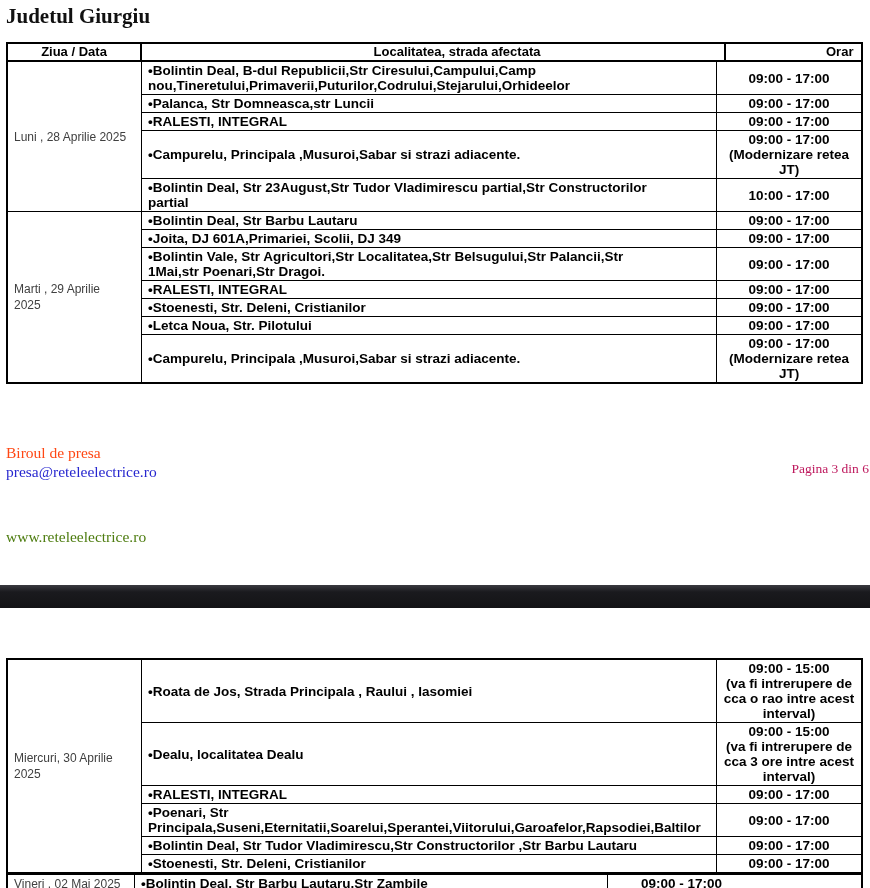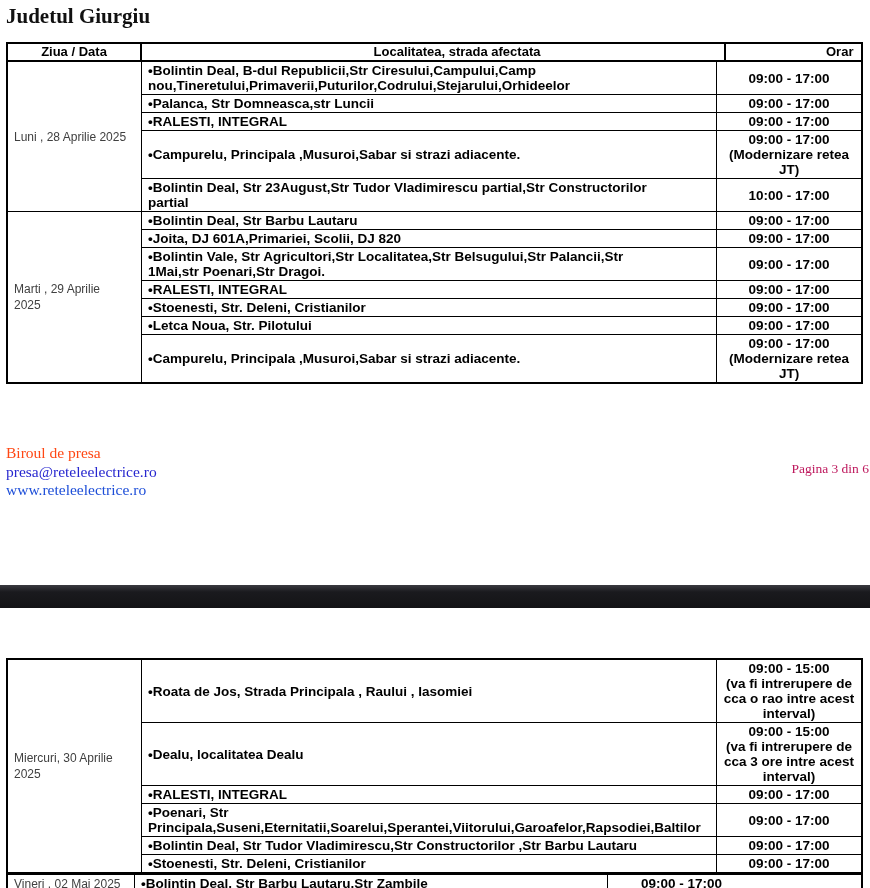--- a/index.html
+++ b/index.html
@@ -48,21 +48,21 @@
   .g-alt .time{flex:0 0 147px;}
   .g-alt .fill{flex:1;}
   .g-alt .irow{height:13px;}
   
   .press{
     position:absolute;top:444px;left:6px;
     font-family:"Liberation Serif",serif;font-size:15.5px;line-height:18.5px;
   }
   .press .office{color:#ff4713;}
   .press .email{color:#2727cf;}
-  .press .website{color:#1d4ed8;}
+  .press .website{color:#4d7c0f;margin-top:47px;}
   .pagenum{
     position:absolute;top:461px;right:1px;
     font-family:"Liberation Serif",serif;font-size:13.5px;color:#be185d;
   }
   
   .separator{
     position:absolute;top:585px;left:0;width:870px;height:23px;
     background:linear-gradient(#3a3a40 0%,#1a1a1e 30%,#131316 100%);
   }
 </style>
@@ -107,21 +107,21 @@
     </div>
     <div class="group">
       <div class="day">Marti , 29 Aprilie
 2025</div>
       <div class="rows">
         <div class="irow">
           <div class="loc">•Bolintin Deal, Str Barbu Lautaru</div>
           <div class="time">09:00 - 17:00</div>
         </div>
         <div class="irow">
-          <div class="loc">•Joita, DJ 601A,Primariei, Scolii, DJ 820</div>
+          <div class="loc">•Joita, DJ 601A,Primariei, Scolii, DJ 349</div>
           <div class="time">09:00 - 17:00</div>
         </div>
         <div class="irow">
           <div class="loc">•Bolintin Vale, Str Agricultori,Str Localitatea,Str Belsugului,Str Palancii,Str
 1Mai,str Poenari,Str Dragoi.</div>
           <div class="time">09:00 - 17:00</div>
         </div>
         <div class="irow">
           <div class="loc">•RALESTI, INTEGRAL</div>
           <div class="time">09:00 - 17:00</div>

